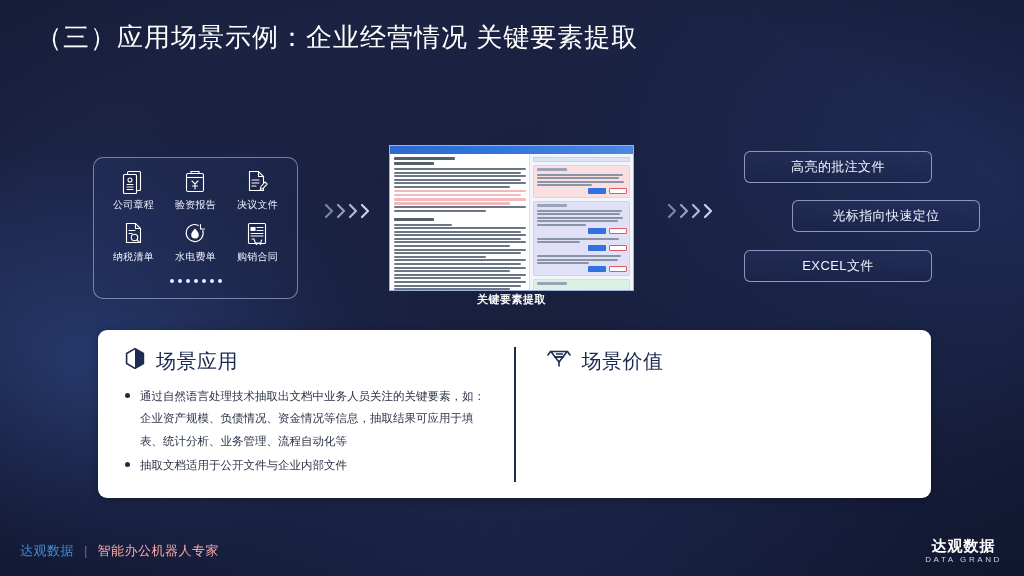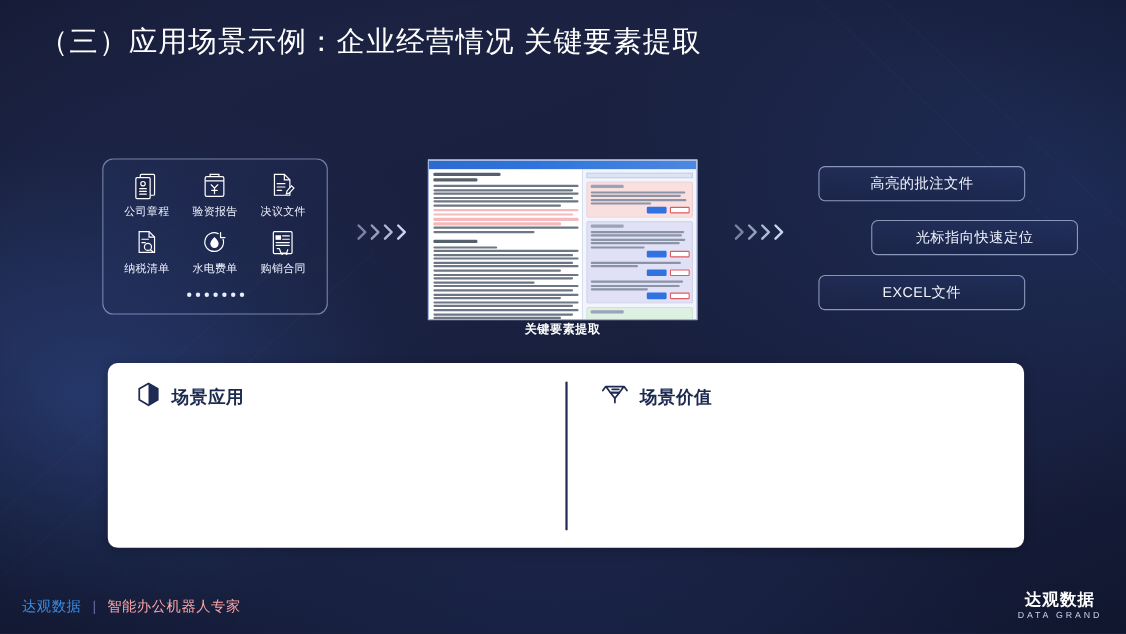--- a/index.html
+++ b/index.html
@@ -39,21 +39,21 @@
     font-size: 26px;
     color: #ffffff;
     letter-spacing: 1px;
     font-weight: 400;
     white-space: nowrap;
   }
 
   
   .icon-panel {
     position: absolute;
-    left: 93px; top: 144px;
+    left: 93px; top: 157px;
     width: 205px; height: 142px;
     border: 1px solid rgba(190,205,245,0.55);
     border-radius: 10px;
     background: linear-gradient(145deg, rgba(40,54,102,0.38) 0%, rgba(26,34,66,0.22) 100%);
     display: flex;
     flex-direction: column;
     align-items: center;
     padding-top: 11px;
   }
   .icon-grid {
@@ -224,21 +224,21 @@
     width: 2px;
     background: #1f2b52;
     margin: 17px 0 16px 0;
     flex: 0 0 2px;
   }
   .col-head {
     display: flex; align-items: center; gap: 10px;
     margin-bottom: 10px;
   }
   .col-head .ttl {
-    font-size: 16px; font-weight: bold; color: #1c2a4f;
+    font-size: 20px; font-weight: normal; color: #1c2a4f;
     letter-spacing: 0.5px;
   }
   ul.bullets { list-style: none; }
   ul.bullets li {
     position: relative;
     padding-left: 16px;
     font-size: 11.5px;
     line-height: 1.95;
     color: #2b3347;
     margin-bottom: 2px;
@@ -526,20 +526,24 @@
   <div class="info-col left">
     <div class="col-head">
       <span>
         <svg width="22" height="24" viewBox="0 0 22 24" fill="none">
           <path d="M11 1.6l8.4 4.9v10l-8.4 4.9-8.4-4.9v-10z" stroke="#1f2b52" stroke-width="1.6" fill="none"></path>
           <path d="M11 1.6l8.4 4.9v10l-8.4 4.9z" fill="#1f2b52"></path>
         </svg>
       </span>
       <span class="ttl">场景应用</span>
     </div>
+    <ul class="bullets">
+      <li>通过自然语言处理技术抽取出文档中业务人员关注的关键要素，如：企业资产规模、负债情况、资金情况等信息，抽取结果可应用于填表、统计分析、业务管理、流程自动化等</li>
+      <li>抽取文档适用于公开文件与企业内部文件</li>
+    </ul>
   </div>
 
   <div class="col-divider"></div>
 
   <div class="info-col right">
     <div class="col-head">
       <span>
         <svg width="26" height="24" viewBox="0 0 26 24" fill="none" stroke="#1f2b52" stroke-width="1.6" stroke-linejoin="round">
           <path d="M5 4.5h16l-4 5.5H9z"></path>
           <path d="M9 10h8l-4 5z"></path>

